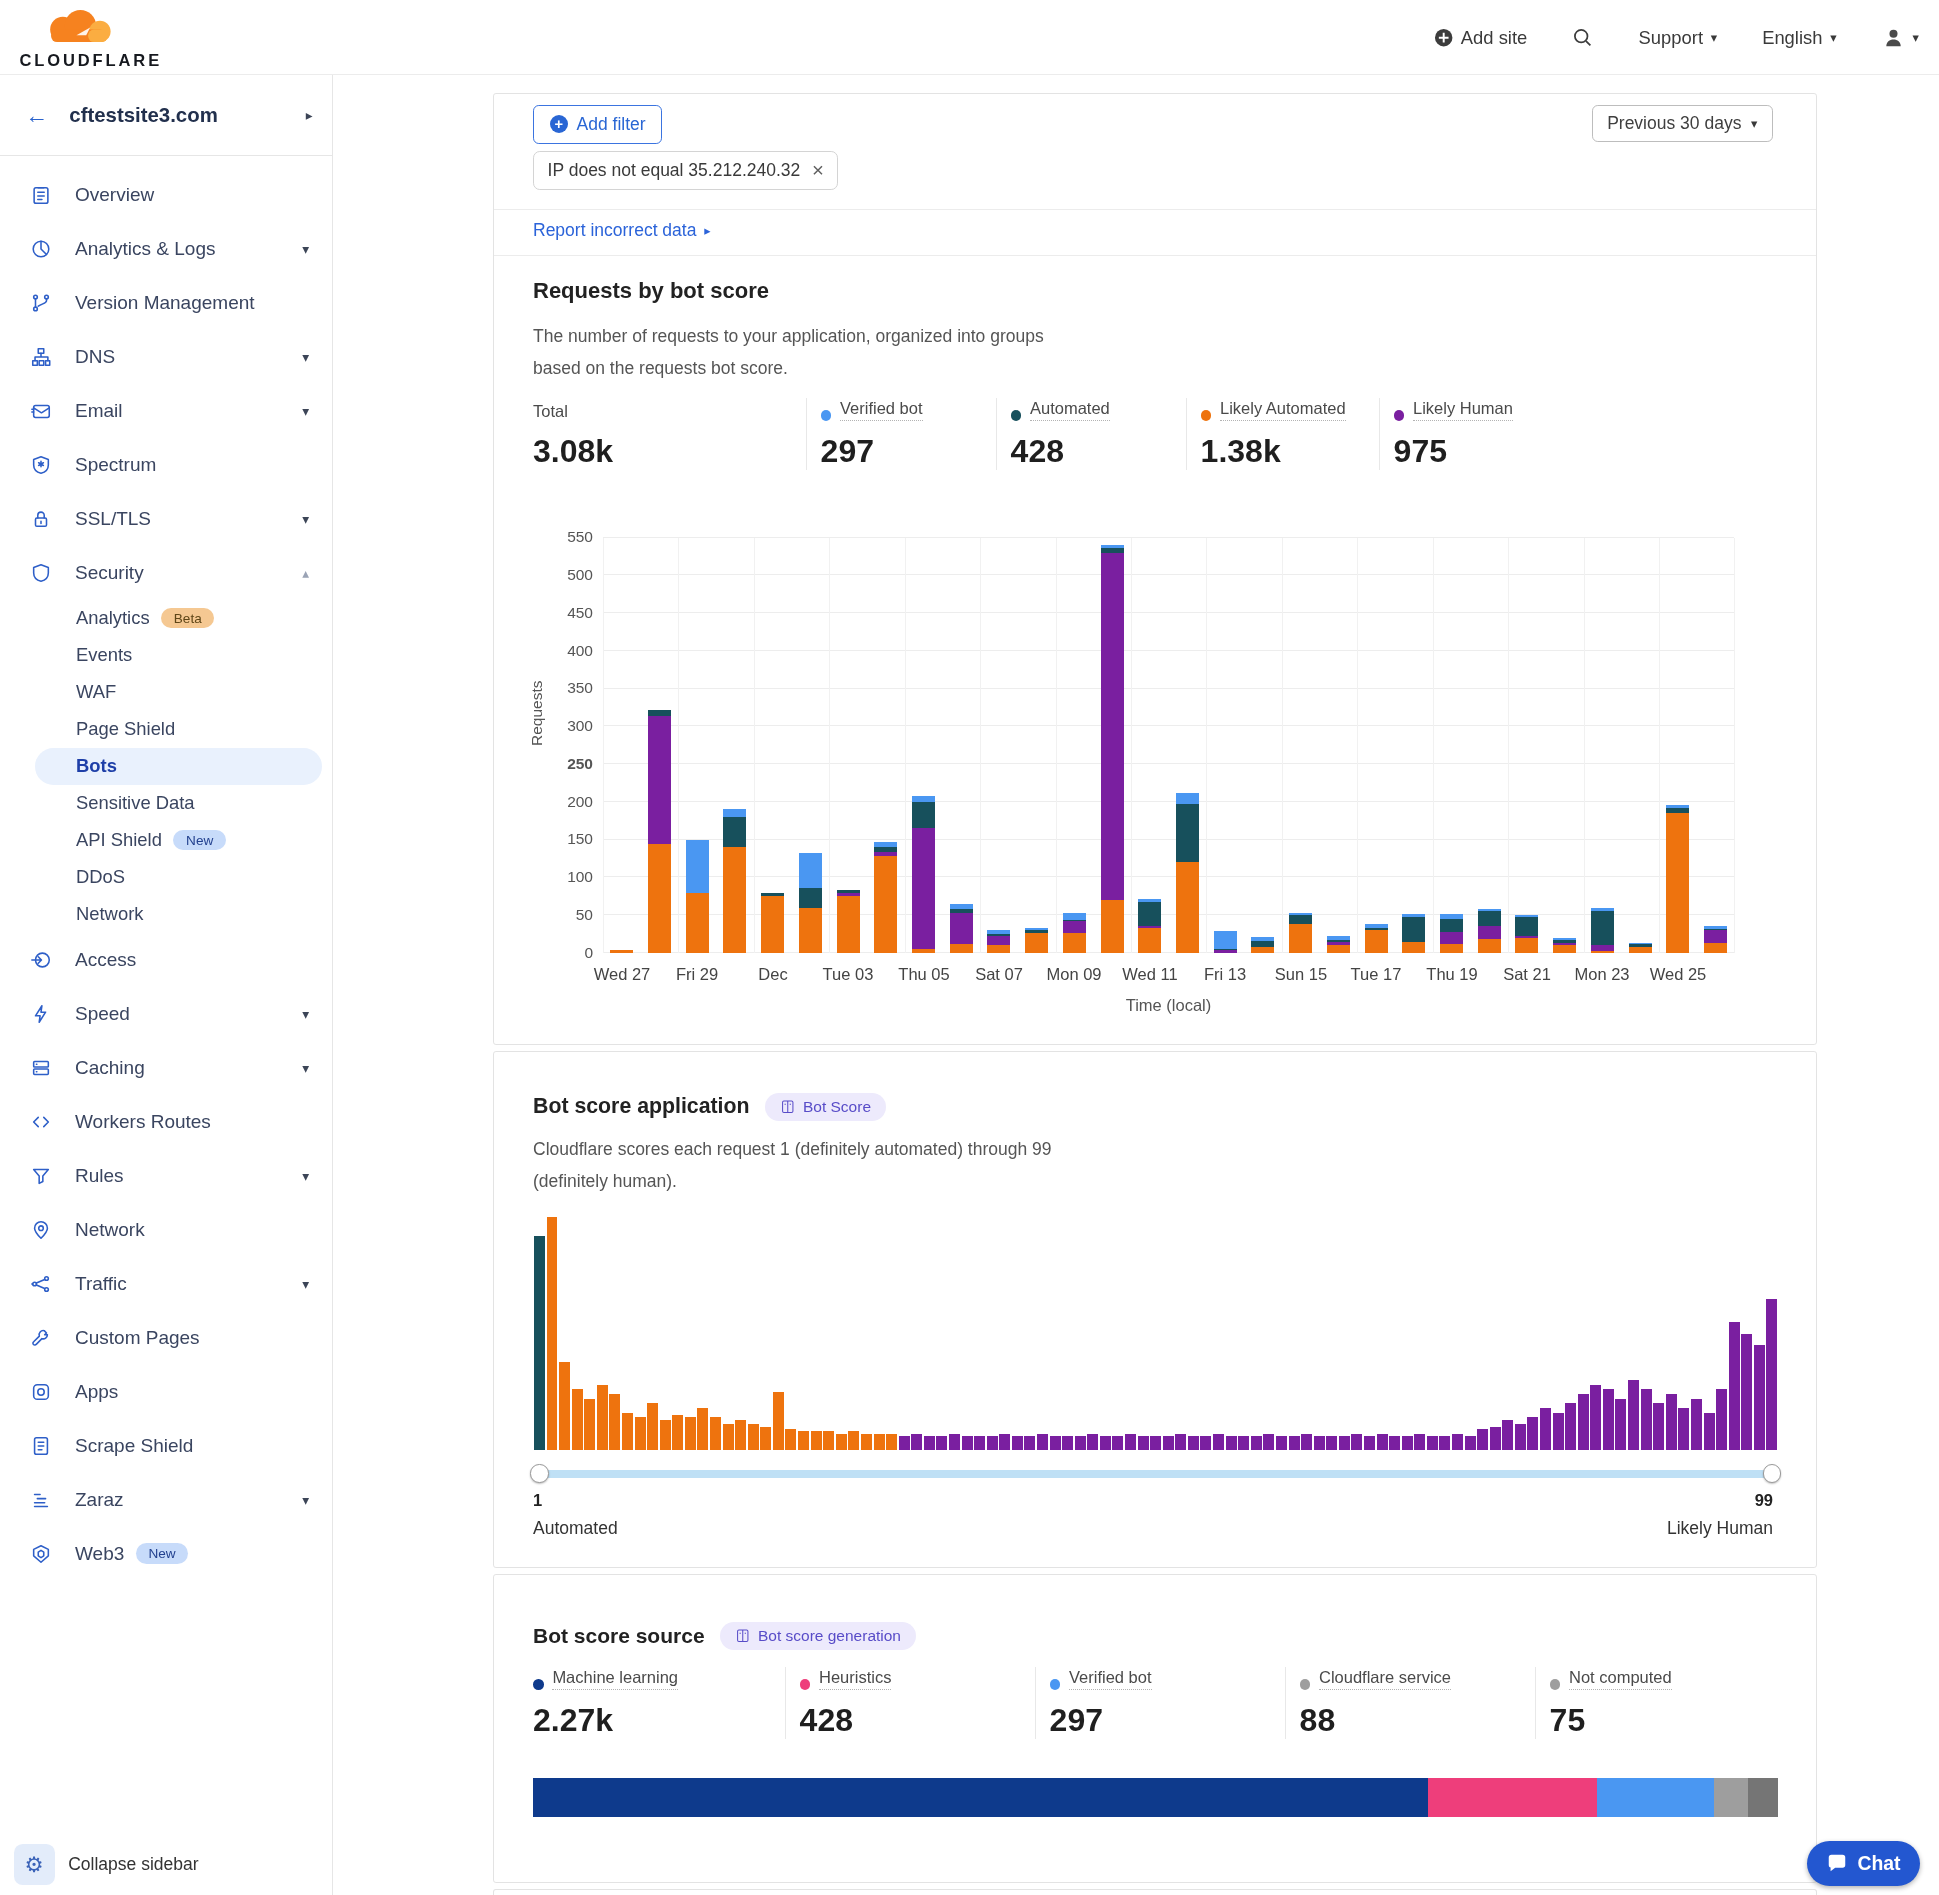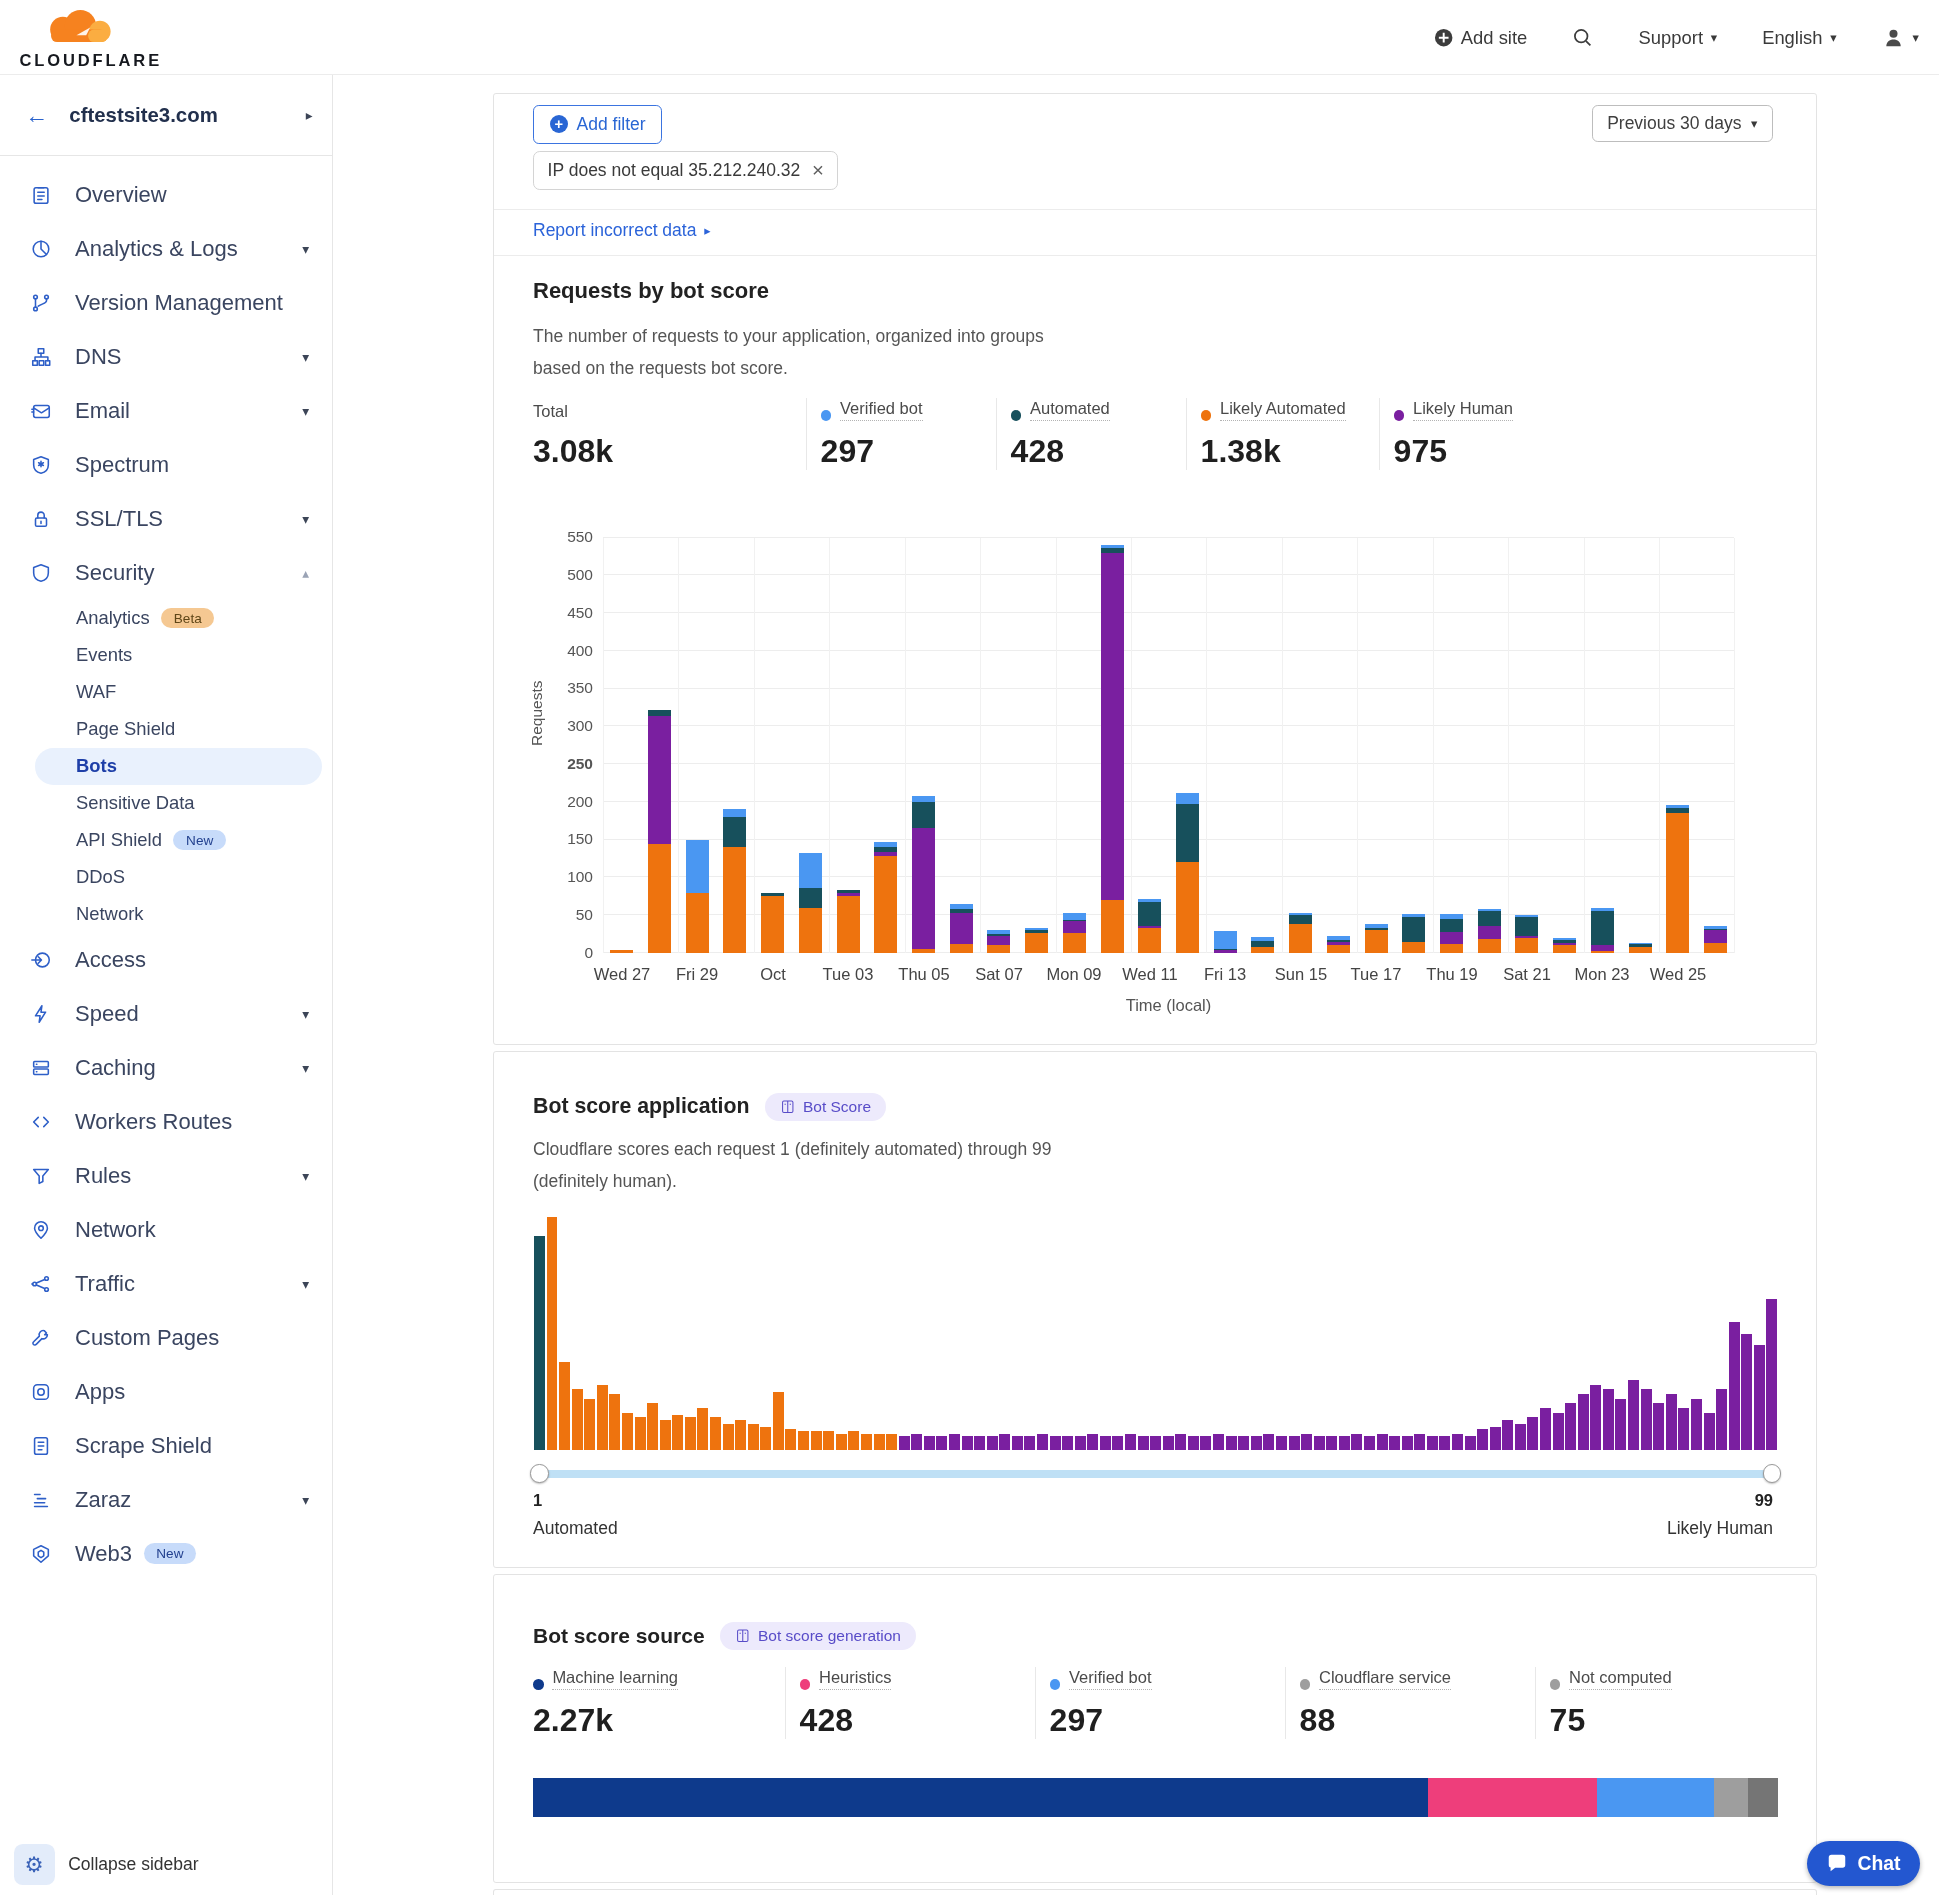--- a/index.html
+++ b/index.html
@@ -18,21 +18,21 @@
   .sidebar { position:absolute; left:0; top:75px; width:333px; bottom:0; background:#fff; border-right:1px solid #e6e6e6; }
   .site-row { height:81px; border-bottom:1px solid #e6e6e6; display:flex; align-items:center; padding:0 19.4px 0 25px; }
   .back-arrow { color:#2a62cc; font-size:23px; margin-right:21.3px; cursor:pointer; }
   .site-name { font-size:20.4px; font-weight:bold; color:#22304d; flex:1; }
   .site-caret { color:#3c4557; font-size:13.6px; cursor:pointer; }
   .nav { padding-top:11.6px; }
   .nav-item { height:54px; display:flex; align-items:center; padding:0 23px 0 29px; cursor:pointer; }
   .nav-sub  { height:37px; display:flex; align-items:center; padding:0 23px 0 76px; cursor:pointer; }
   .nav-icon { width:23px; height:23px; margin-right:23px; display:flex; align-items:center; justify-content:center; }
   .nav-icon svg { width:22px; height:22px; stroke:#2e5fc8; fill:none; stroke-width:1.7; stroke-linecap:round; stroke-linejoin:round; }
-  .nav-label { font-size:22px; color:#3a4560; }
+  .nav-label { font-size:19px; color:#3a4560; }
   .nav-sub .nav-label { font-size:18.4px; }
   .nav-sub.selected { background:#e9f1fd; border-radius:18.4px; margin:0 9.7px 0 35px; padding-left:41px; }
   .nav-sub.selected .nav-label { font-weight:bold; color:#1e3fa8; }
   .chev { margin-left:auto; font-size:13.6px; color:#3c4557; }
   .chev.up { color:#9aa3b5; }
   .badge { margin-left:11.6px; padding:2.9px 12.6px; border-radius:12.6px; font-size:13.6px; white-space:nowrap; }
   .badge-beta { background:#f5c892; color:#5f4617; }
   .badge-new  { background:#c7dbfa; color:#23418f; }
   .collapse-row { position:absolute; left:13.6px; bottom:9.7px; display:flex; align-items:center; gap:13.6px; }
   .gear-btn { width:41px; height:41px; border-radius:8.7px; background:#e3ecfa; display:flex; align-items:center; justify-content:center; font-size:21.3px; color:#3a62b8; cursor:pointer; }
@@ -653,21 +653,21 @@
         <div class="bar" style="left: 1101px;">
           <div class="bar-seg" style="height: 9.8px; background: rgb(238, 115, 14);"></div>
           <div class="bar-seg" style="height: 13px; background: rgb(122, 31, 160);"></div>
           <div class="bar-seg" style="height: 1.5px; background: rgb(23, 80, 92);"></div>
           <div class="bar-seg" style="height: 3px; background: rgb(74, 151, 242);"></div>
         </div>
       </div>
     <div class="xlabels" id="requests-xlabels">
         <div class="xlab" style="left: 19px;">Wed 27</div>
         <div class="xlab" style="left: 94px;">Fri 29</div>
-        <div class="xlab" style="left: 170px;">Oct</div>
+        <div class="xlab" style="left: 170px;">Dec</div>
         <div class="xlab" style="left: 245px;">Tue 03</div>
         <div class="xlab" style="left: 321px;">Thu 05</div>
         <div class="xlab" style="left: 396px;">Sat 07</div>
         <div class="xlab" style="left: 471px;">Mon 09</div>
         <div class="xlab" style="left: 547px;">Wed 11</div>
         <div class="xlab" style="left: 622px;">Fri 13</div>
         <div class="xlab" style="left: 698px;">Sun 15</div>
         <div class="xlab" style="left: 773px;">Tue 17</div>
         <div class="xlab" style="left: 849px;">Thu 19</div>
         <div class="xlab" style="left: 924px;">Sat 21</div>

